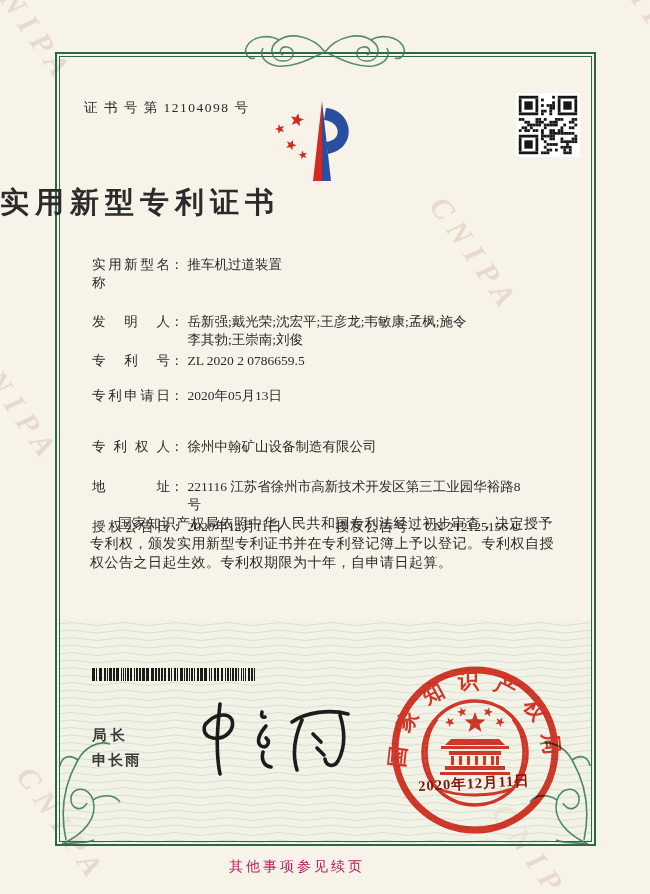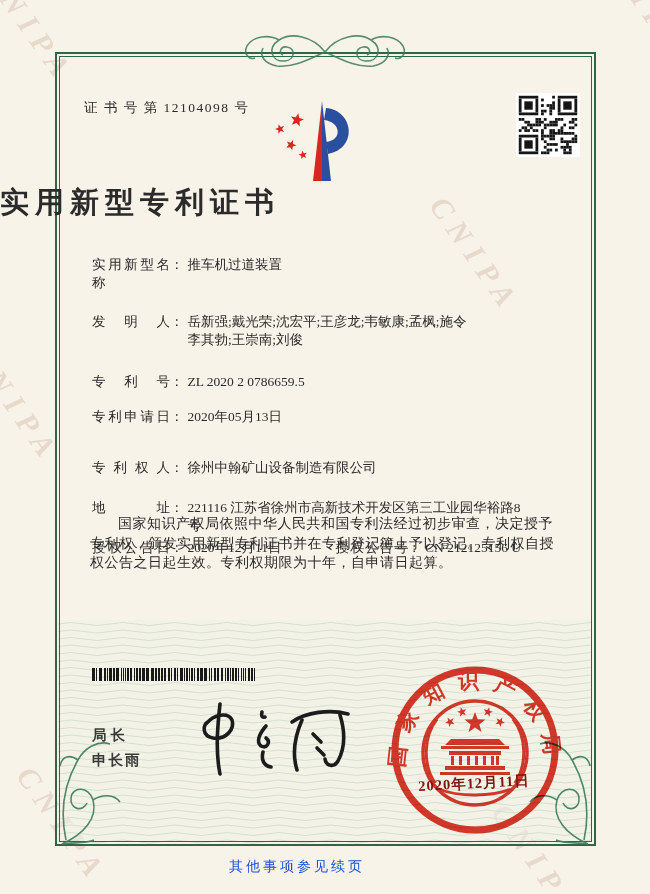--- a/index.html
+++ b/index.html
@@ -41,21 +41,21 @@
   }
   
   .fields{position:absolute; left:92px; top:256px; width:472px; font-size:13.5px; line-height:18px;}
   .frow{display:flex; align-items:flex-start;}
   .flabel{
     display:inline-block; width:78px; flex:0 0 78px;
     text-align:justify; text-align-last:justify;
   }
   .fcolon{flex:0 0 auto; margin-right:4px;}
   .fvalue{flex:1 1 auto;}
-  .mb21{margin-bottom:21px}.mb9{margin-bottom:24px}.mb17{margin-bottom:17px}
+  .mb21{margin-bottom:21px}.mb9{margin-bottom:3px}.mb17{margin-bottom:17px}
   .mb19{margin-bottom:33px}.mb22{margin-bottom:22px}.mb4{margin-bottom:4px}
   .grant-group{display:flex;}
   .grant-date-val{width:148px;}
   .flabel2{display:inline-block; width:72px; text-align:justify; text-align-last:justify;}
   
   .body-text{position:absolute; left:90px; top:514px; width:474px;}
   .body-text p{
     margin:0; font-size:14px; line-height:19.5px; text-indent:2em;
     color:#2a2a2a; letter-spacing:0.5px;
   }
@@ -68,21 +68,21 @@
     font-size:14.5px; font-weight:bold; color:#3a3a3a; letter-spacing:2px;}
   .signature{position:absolute; left:192px; top:698px;}
   .seal{position:absolute; left:386px; top:663px; mix-blend-mode:multiply; opacity:.92;}
   .seal-date{
     position:absolute; left:394px; top:774px; width:160px; text-align:center;
     transform:rotate(-3deg); color:#7e150e; font-size:14.5px; font-weight:bold;
     letter-spacing:1px;
   }
   
   .page-info{position:absolute; left:55px; right:88px; top:819px; text-align:center; font-size:12.5px; letter-spacing:2px;}
-  .continuation{position:absolute; left:0; right:56px; top:858px; text-align:center; font-size:14px; letter-spacing:3px; color:#1d4ed8;}
+  .continuation{position:absolute; left:0; right:56px; top:858px; text-align:center; font-size:14px; letter-spacing:3px; color:#be185d;}
 </style>
 </head>
 <body>
 
 <div class="page">
 
   <div class="wm" style="left:-38px;top:8px">CNIPA</div>
   <div class="wm" style="left:575px;top:-18px">CNIPA</div>
   <div class="wm" style="left:408px;top:238px">CNIPA</div>
   <div class="wm" style="left:-52px;top:388px">CNIPA</div>

